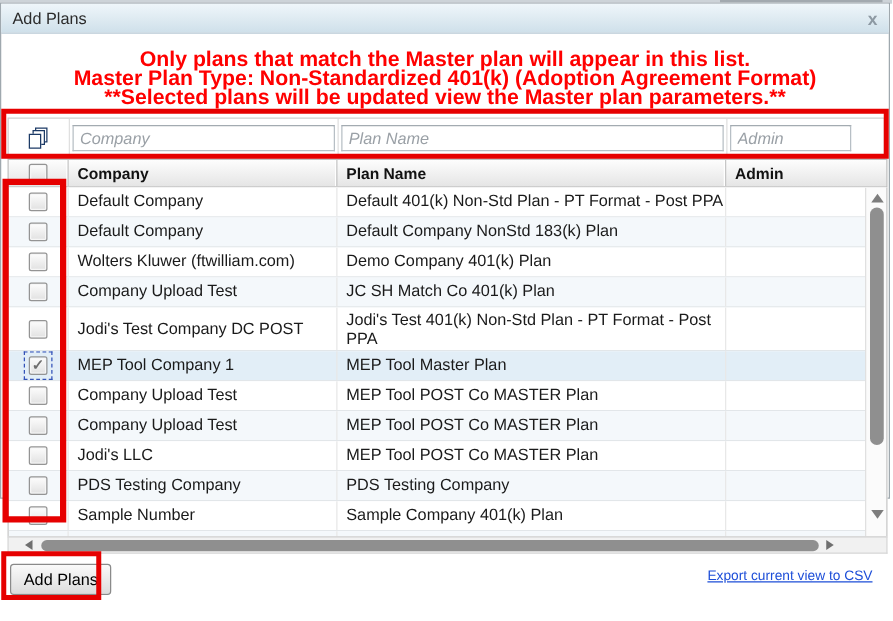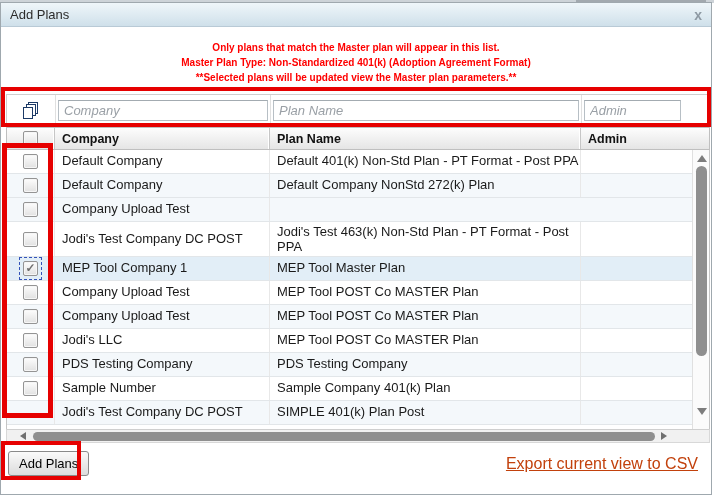--- a/index.html
+++ b/index.html
@@ -4,29 +4,29 @@
 <style>
   * { box-sizing: border-box; }
   html,body { margin:0; padding:0; background:#fff; }
   body { font-family:"Liberation Sans", sans-serif; }
   .page { position:relative; width:714px; height:497px; background:#fff; overflow:hidden; }
 
   
   .behind-strip { position:absolute; top:0; left:0; width:714px; height:3px; background:#cdd3d8; }
   .behind-scroll { position:absolute; top:0; right:8px; width:130px; height:3px; background:#a2a9af; }
 
-  .dialog { position:absolute; left:0; top:2px; width:712px; height:493px; background:#fff;
+  .dialog { position:absolute; left:0; top:2px; width:712px; height:397px; background:#fff;
             border:1px solid #9fa8ae; }
 
   .titlebar { height:24px; background:linear-gradient(#eff6fa,#cfe0ea); border-bottom:1px solid #b9cad6;
               display:flex; align-items:center; padding:0 9px; }
   .title { font-size:13px; color:#2b2b2b; }
   .close { margin-left:auto; color:#8d99a3; font-weight:bold; font-size:14px; line-height:14px; cursor:pointer; }
 
-  .notice { margin-top:13px; text-align:center; color:#ff0000; font-weight:bold; font-size:10px; line-height:15px; }
+  .notice { margin-top:13px; text-align:center; color:#ff0000; font-weight:bold; font-size:17px; line-height:15px; }
 
   
   .filter-row { position:absolute; left:5px; top:91px; width:702px; height:33px; background:#fff;
                 border:1px solid #cfcfcf; display:flex; align-items:center; }
   .f-icon-cell { width:49px; height:100%; display:flex; align-items:center; justify-content:center;
                  border-right:1px solid #e0e0e0; }
   .copy-ico { position:relative; width:16px; height:18px; }
   .copy-ico .back { position:absolute; left:5px; top:0; width:10px; height:12px; border:1.6px solid #1c3a66; background:#fff; }
   .copy-ico .mid  { position:absolute; left:2.5px; top:2.5px; width:10px; height:12px; border:1.6px solid #1c3a66; background:#fff; }
   .copy-ico .front{ position:absolute; left:0; top:5px; width:10px; height:12px; border:1.6px solid #1c3a66; background:#fff; }
@@ -87,21 +87,21 @@
   .h-left { left:13px; top:2px; border-top:4.5px solid transparent; border-bottom:4.5px solid transparent;
             border-right:6px solid #6f6f6f; }
   .h-right { left:654px; top:2px; border-top:4.5px solid transparent; border-bottom:4.5px solid transparent;
              border-left:6px solid #6f6f6f; }
 
   
   .add-btn { position:absolute; left:7px; top:448px; height:25px; padding:0 10px; font-size:13px; color:#000;
              font-family:"Liberation Sans",sans-serif; background:linear-gradient(#fafafa,#dcdcdc);
              border:1px solid #8a8a8a; border-radius:3px; cursor:pointer; }
   .status { position:absolute; left:100px; width:500px; top:452px; text-align:center; font-size:13px; color:#1c1c1c; }
-  .export-link { position:absolute; right:13px; top:452px; font-size:16px; color:#c2410c; text-decoration:underline; cursor:pointer; }
+  .export-link { position:absolute; right:13px; top:452px; font-size:11px; color:#1d4ed8; text-decoration:underline; cursor:pointer; }
 
   
   .ann { position:absolute; border:4px solid #e60000; pointer-events:none; background:transparent; }
   .ann-filter { left:1px; top:87px; width:710px; height:40px; }
   .ann-checks { left:2px; top:143px; width:51px; height:275px; border-width:5px; }
   .ann-button { left:1px; top:441px; width:80px; height:39px; }
 </style>
 </head>
 <body>
 
@@ -164,43 +164,54 @@
     <div class="cell c-admin"></div>
   </div>
 
   <div class="row alt">
     <div class="cell c-sel">
       <span class="focus-ring">
         <span class="cb"></span>
       </span>
     </div>
     <div class="cell c-company">Default Company</div>
-    <div class="cell c-plan">Default Company NonStd 272(k) Plan</div>
-    <div class="cell c-admin"></div>
-  </div>
-
+    <div class="cell c-plan">Default Company NonStd 183(k) Plan</div>
+    <div class="cell c-admin"></div>
+  </div>
+
+  <div class="row">
+    <div class="cell c-sel">
+      <span class="focus-ring">
+        <span class="cb"></span>
+      </span>
+    </div>
+    <div class="cell c-company">Wolters Kluwer (ftwilliam.com)</div>
+    <div class="cell c-plan">Demo Company 401(k) Plan</div>
+    <div class="cell c-admin"></div>
+  </div>
 
   <div class="row alt">
     <div class="cell c-sel">
       <span class="focus-ring">
         <span class="cb"></span>
       </span>
     </div>
     <div class="cell c-company">Company Upload Test</div>
+    <div class="cell c-plan">JC SH Match Co 401(k) Plan</div>
     <div class="cell c-admin"></div>
   </div>
 
   <div class="row wrap2">
     <div class="cell c-sel">
       <span class="focus-ring">
         <span class="cb"></span>
       </span>
     </div>
     <div class="cell c-company">Jodi's Test Company DC POST</div>
-    <div class="cell c-plan">Jodi's Test 463(k) Non-Std Plan - PT Format - Post PPA</div>
+    <div class="cell c-plan">Jodi's Test 401(k) Non-Std Plan - PT Format - Post PPA</div>
     <div class="cell c-admin"></div>
   </div>
 
   <div class="row alt selected">
     <div class="cell c-sel">
       <span class="focus-ring">
         <span class="cb checked">✓</span>
       </span>
     </div>
     <div class="cell c-company">MEP Tool Company 1</div>

